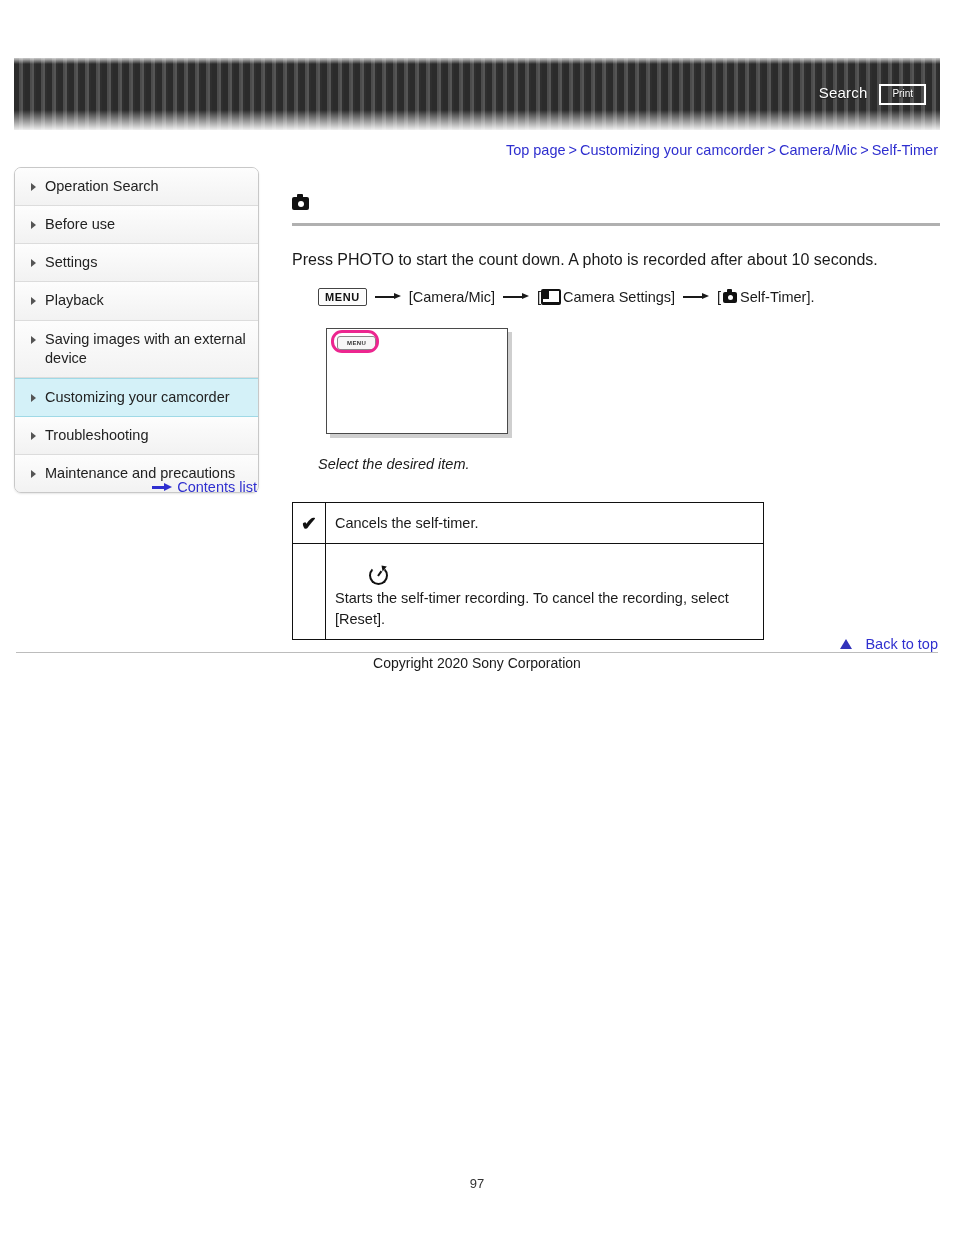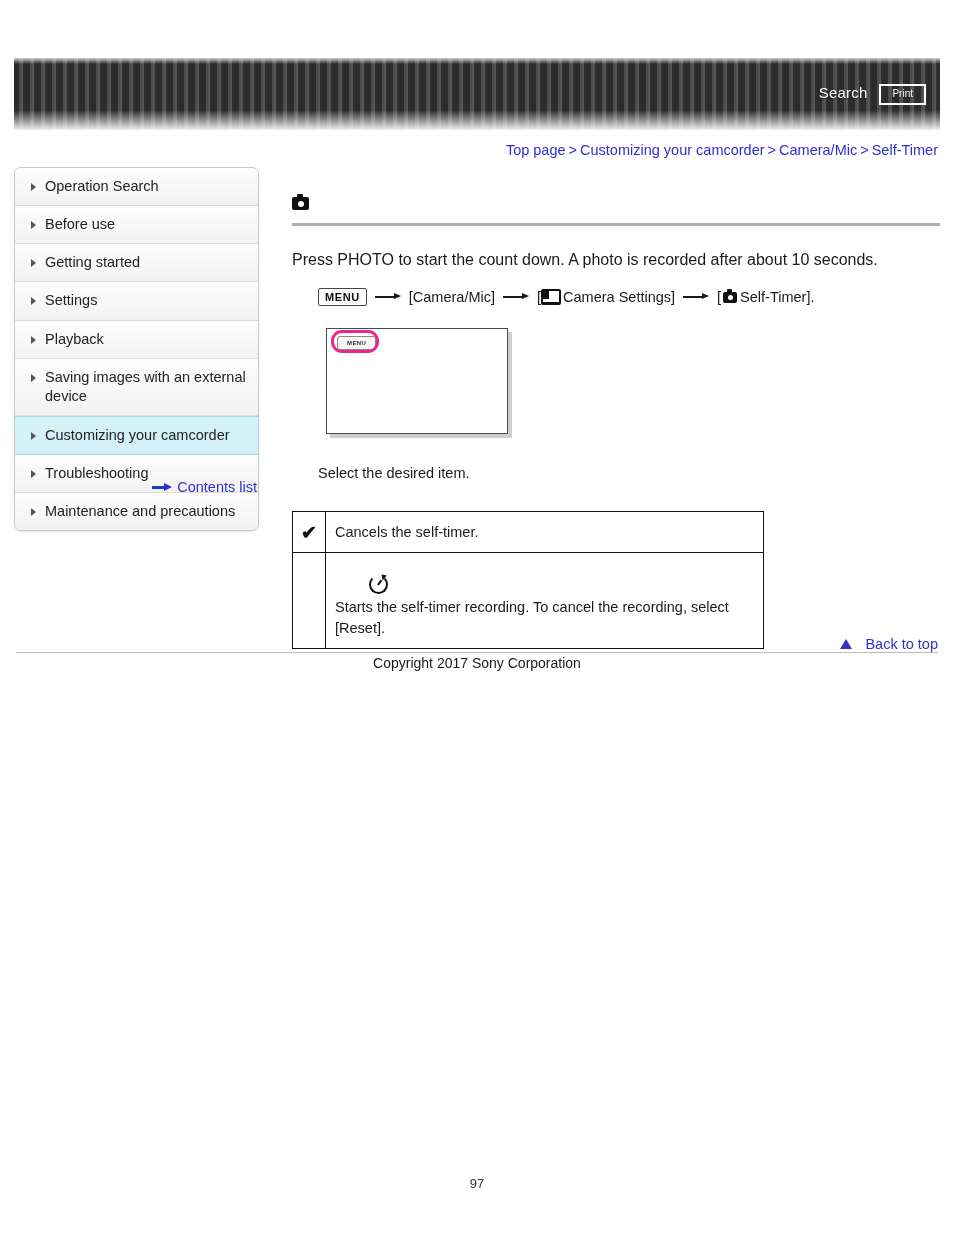--- a/index.html
+++ b/index.html
@@ -384,24 +384,25 @@
     top: 1px;
     width: 48px;
     height: 23px;
     border: 3px solid #ec268f;
     border-radius: 11px;
     box-sizing: border-box;
     pointer-events: none;
   }
 
   .select-text {
-    margin-top: 31px;
+    margin-top: 22px;
     margin-left: 26px;
     font-size: 14.5px;
     color: #1a1a1a;
+    font-style: italic;
   }
 
   
   .options-table {
     margin-top: 30px;
     width: 472px;
     border-collapse: collapse;
     table-layout: fixed;
   }
   .options-table td {
@@ -528,24 +529,20 @@
 </div>
 
 <nav class="sidebar">
   <div class="nav-item">
     <span class="nav-bullet"></span>
     <span class="nav-label">Operation Search</span>
   </div>
   <div class="nav-item">
     <span class="nav-bullet"></span>
     <span class="nav-label">Before use</span>
-  </div>
-  <div class="nav-item">
-    <span class="nav-bullet"></span>
-    <span class="nav-label">Getting started</span>
   </div>
   <div class="nav-item">
     <span class="nav-bullet"></span>
     <span class="nav-label">Settings</span>
   </div>
   <div class="nav-item">
     <span class="nav-bullet"></span>
     <span class="nav-label">Playback</span>
   </div>
   <div class="nav-item">
@@ -623,14 +620,14 @@
     </tbody>
   </table>
 
 </main>
 
 <div class="back-to-top-row">
   <span class="triangle-up-icon"></span>
   <a class="back-to-top-link" href="#">Back to top</a>
 </div>
 <div class="footer-rule"></div>
-<div class="copyright">Copyright 2017 Sony Corporation</div>
+<div class="copyright">Copyright 2020 Sony Corporation</div>
 <div class="page-number">97</div>
 
 </body></html>

